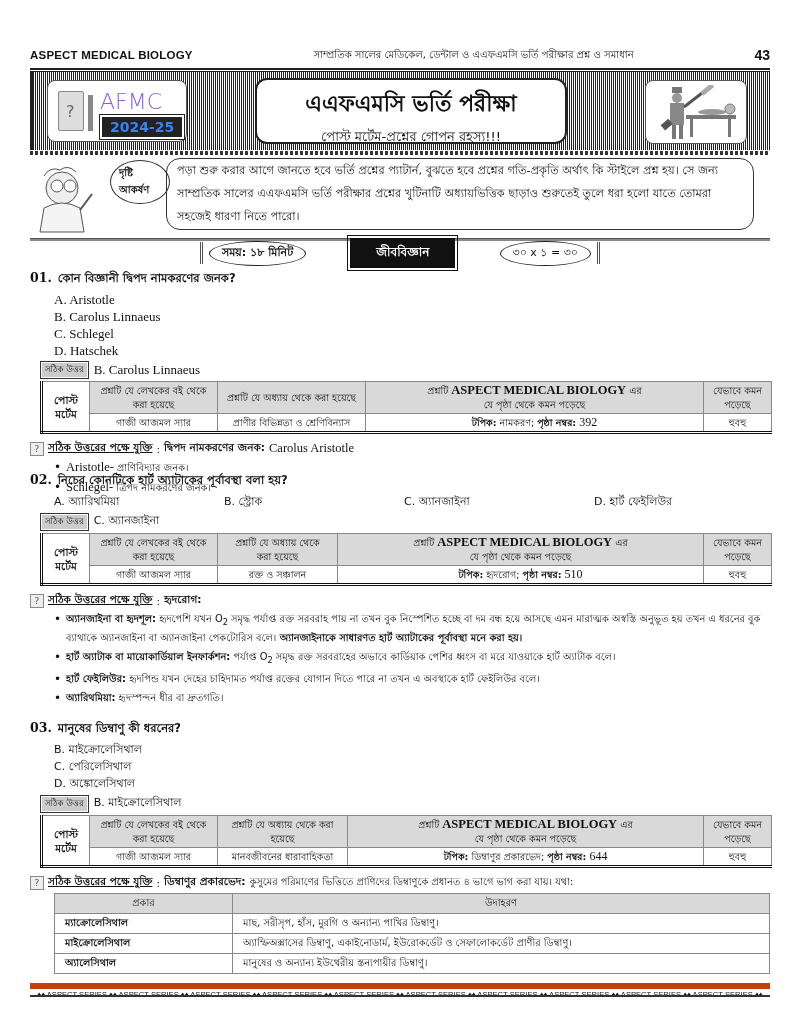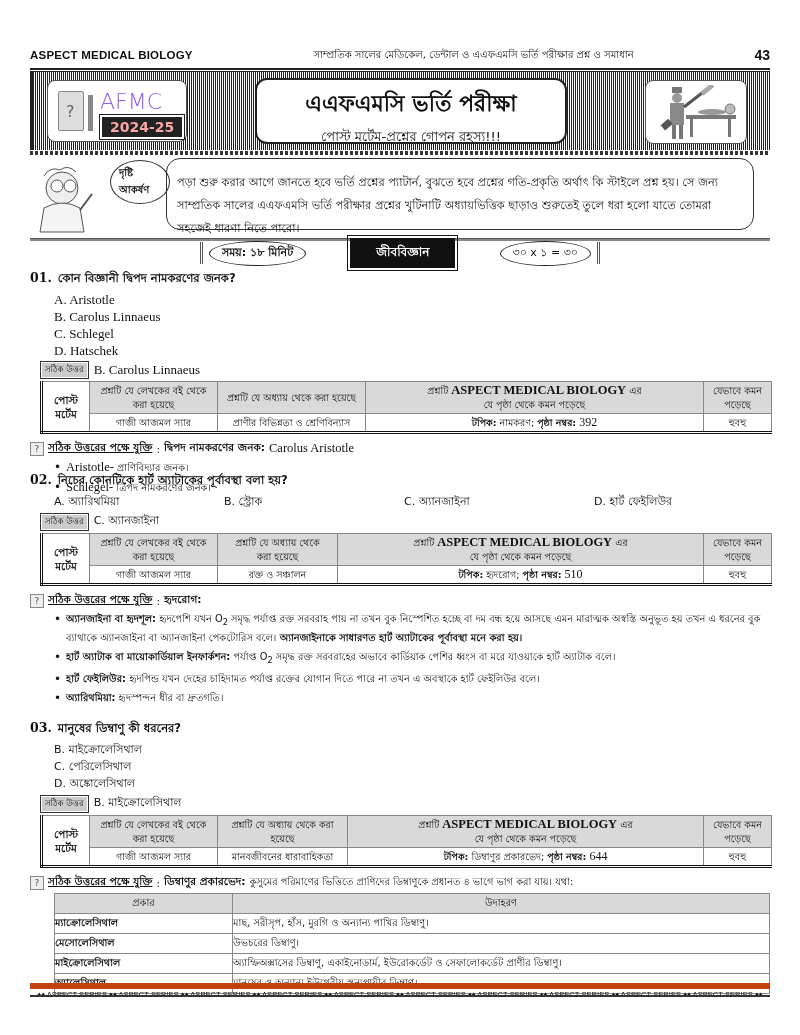--- a/index.html
+++ b/index.html
@@ -16,35 +16,35 @@
 
   
   .banner { position: absolute; left: 30px; right: 30px; top: 72px; height: 78px;
     background: repeating-linear-gradient(90deg, #222 0 1px, #fff 1px 2px);
     border-left: 3px double #222; border-right: 3px double #222; }
   .afmc-box { position: absolute; left: 14px; top: 8px; width: 140px; height: 62px; background: #fff; border: 1px solid #555; border-radius: 8px; }
   .afmc-doc { position: absolute; left: 10px; top: 10px; width: 26px; height: 40px; background: #ddd; border: 1px solid #888; border-radius: 2px; }
   .afmc-doc span { position: absolute; left: 7px; top: 10px; font-size: 16px; color: #666; font-family: "DejaVu Sans", sans-serif; }
   .afmc-pen { position: absolute; left: 40px; top: 14px; width: 5px; height: 36px; background: #888; }
   .afmc-title { position: absolute; left: 52px; top: 8px; font-family: "DejaVu Sans", sans-serif; font-size: 22px; color: #8b5cf6; font-weight: 300; }
-  .afmc-year { position: absolute; left: 52px; top: 34px; background: #222; color: #fca5a5; font-family: "DejaVu Sans", sans-serif; font-weight: bold; font-size: 14px; padding: 2px 8px; border: 2px solid #fff; outline: 1px solid #222; }
+  .afmc-year { position: absolute; left: 52px; top: 34px; background: #222; color: #3b82f6; font-family: "DejaVu Sans", sans-serif; font-weight: bold; font-size: 14px; padding: 2px 8px; border: 2px solid #fff; outline: 1px solid #222; }
   .title-box { position: absolute; left: 222px; top: 6px; width: 312px; height: 66px; background: #fff; border: 2px solid #222; border-radius: 12px; text-align: center; }
   .title-box .t1 { font-family: "DejaVu Sans", sans-serif; font-weight: bold; font-size: 22px; margin-top: 6px; }
   .title-box .t2 { font-family: "DejaVu Sans", sans-serif; font-size: 13px; margin-top: 4px; }
   .surgeon-box { position: absolute; right: 20px; top: 8px; width: 102px; height: 64px; background: #fff; border: 1px solid #555; border-radius: 8px; }
   .surgeon-box svg { position: absolute; left: 8px; top: 4px; }
 
   .dash-rule { position: absolute; left: 30px; right: 30px; top: 151px; height: 4px;
     background: repeating-linear-gradient(90deg, #333 0 3px, #fff 3px 5px); }
 
   
   .attn { position: absolute; left: 30px; right: 30px; top: 158px; height: 80px; }
   .attn-fig { position: absolute; left: 0; top: 0; width: 140px; height: 80px; }
   .attn-bubble { position: absolute; left: 80px; top: 2px; border: 1.5px solid #333; border-radius: 50%; padding: 4px 8px; background: #fff; font-family: "DejaVu Sans", sans-serif; font-weight: bold; font-size: 10px; }
-  .attn-text { position: absolute; left: 136px; right: 16px; top: 0; height: 72px; border: 1.5px solid #333; border-radius: 14px; padding: 12px 10px; font-family: "DejaVu Sans", sans-serif; font-size: 11.3px; line-height: 23px; }
+  .attn-text { position: absolute; left: 136px; right: 16px; top: 0; height: 72px; border: 1.5px solid #333; border-radius: 14px; padding: 0 10px; font-family: "DejaVu Sans", sans-serif; font-size: 11.3px; line-height: 23px; }
   .attn-rule { position: absolute; left: 30px; right: 30px; top: 238px; height: 3px; background: #888; border-top: 1px solid #555; }
 
   
   .meta-strip { position: absolute; left: 200px; width: 400px; top: 242px; height: 22px; display: flex; align-items: center; justify-content: space-between; border-left: 3px double #555; border-right: 3px double #555; padding: 0 6px; }
   .pill { border: 1.5px solid #222; border-radius: 50%; padding: 2px 12px; font-family: "DejaVu Sans", sans-serif; font-size: 11px; font-weight: bold; background: #fff; }
   .pill.light { font-weight: normal; }
   .subject { background: #111; color: #fff; font-family: "DejaVu Sans", sans-serif; font-weight: bold; font-size: 12px; padding: 3px 24px; border: 2px solid #111; outline: 1px solid #111; outline-offset: 2px; }
 
   
   .q { position: absolute; left: 30px; right: 30px; }
@@ -67,21 +67,21 @@
   .why-icon { width: 14px; height: 14px; border: 1px solid #888; background: #eee; font-size: 9px; text-align: center; line-height: 12px; color: #555; }
   .why-lbl { font-weight: bold; text-decoration: underline; }
   .why .rom { font-family: "Liberation Serif", serif; font-size: 12.5px; }
   ul.pts { list-style: none; padding-left: 24px; margin-top: 2px; font-family: "DejaVu Sans", sans-serif; font-size: 9.8px; line-height: 16px; }
   ul.pts li { position: relative; padding-left: 12px; margin-bottom: 3px; }
   ul.pts li::before { content: "•"; position: absolute; left: 0; top: 0; font-size: 12px; }
   ul.pts .rom { font-family: "Liberation Serif", serif; font-size: 12.5px; }
   ul.pts b { font-weight: bold; }
 
   table.ova { margin-left: 24px; width: calc(100% - 24px); border-collapse: collapse; margin-top: 2px; }
-  table.ova td, table.ova th { border: 1px solid #888; font-family: "DejaVu Sans", sans-serif; font-size: 9.8px; padding: 1px 0; height: 18px; text-align: left; margin-left: 15px; }
+  table.ova td, table.ova th { border: 1px solid #888; font-family: "DejaVu Sans", sans-serif; font-size: 9.8px; padding: 1px 10px; height: 18px; text-align: left; margin-left: 15px; }
   table.ova th { background: #d9d9d9; font-weight: normal; text-align: center; }
   table.ova td.k { font-weight: bold; width: 178px; }
 
   .footer { position: absolute; left: 30px; right: 30px; top: 983px; height: 14px; border-top: 6px solid #c2410c; border-bottom: 2px solid #333; font-family: "Liberation Sans", sans-serif; font-size: 7.6px; text-align: center; line-height: 12px; white-space: nowrap; overflow: hidden; }
 </style>
 </head>
 <body>
 
 <div class="run-head">
   <span class="book">ASPECT MEDICAL BIOLOGY</span>
@@ -278,24 +278,20 @@
     <tbody>
         <tr>
       <th>প্রকার</th>
       <th>উদাহরণ</th>
     </tr>
     <tr>
       <td class="k">ম্যাক্রোলেসিথাল</td>
       <td>মাছ, সরীসৃপ, হাঁস, মুরগি ও অন্যান্য পাখির ডিম্বাণু।</td>
     </tr>
     <tr>
-      <td class="k">মেসোলেসিথাল</td>
-      <td>উভচরের ডিম্বাণু।</td>
-    </tr>
-    <tr>
       <td class="k">মাইক্রোলেসিথাল</td>
       <td>অ্যাম্ফিঅক্সাসের ডিম্বাণু, একাইনোডার্ম, ইউরোকর্ডেট ও সেফালোকর্ডেট প্রাণীর ডিম্বাণু।</td>
     </tr>
     <tr>
       <td class="k">অ্যালেসিথাল</td>
       <td>মানুষের ও অন্যান্য ইউথেরীয় স্তন্যপায়ীর ডিম্বাণু।</td>
     </tr>
   </tbody>
     </table>
 </div>

